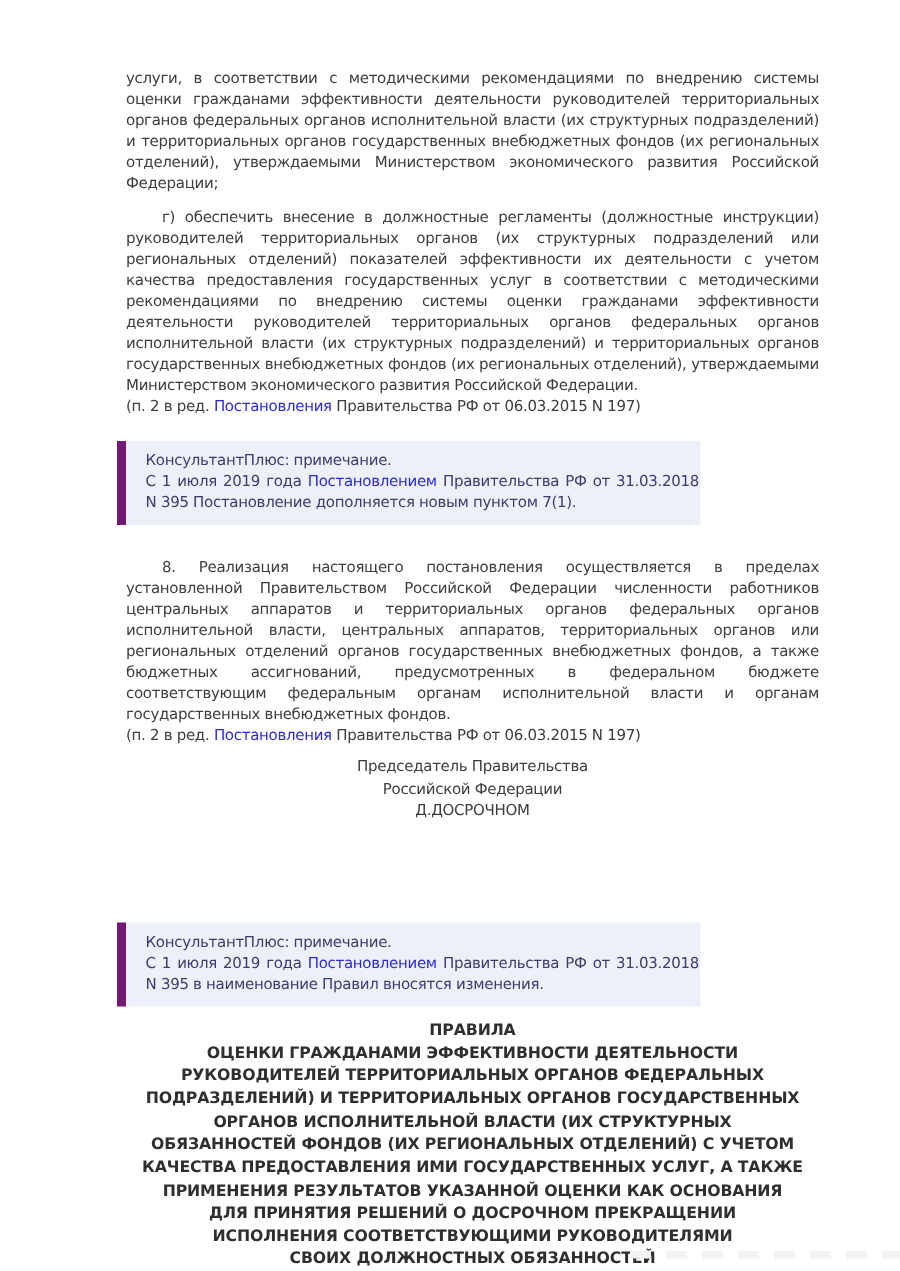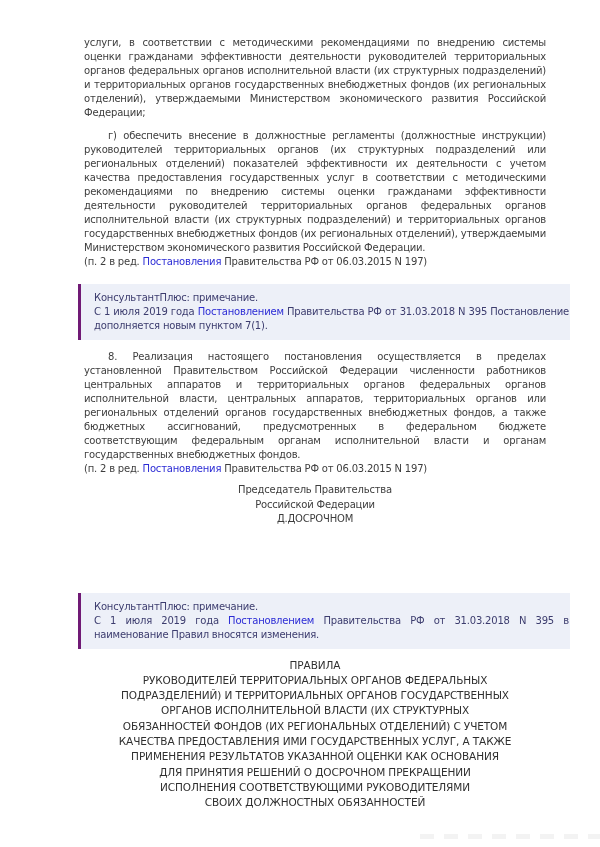--- a/index.html
+++ b/index.html
@@ -6,71 +6,71 @@
   .page{
     position:relative;
     width:600px;height:847px;
     background:#ffffff;
     font-family:"DejaVu Sans","Liberation Sans",sans-serif;
     color:#3d3d3d;
     overflow:hidden;
   }
   .content{
     position:absolute;
-    left:84px;top:36px;
+    left:84px;top:46px;
     width:462px;
     font-size:10px;
     line-height:14px;
     letter-spacing:-0.2px;
   }
   p{margin:0;}
   .body-par{
     text-align:justify;
     text-align-last:left;
     color:#3d3d3d;
   }
   .indent{text-indent:24px;}
   .par-g{margin-top:9px;}
-  .par-8{margin-top:10px;}
+  .par-8{margin-top:22px;}
   .amend{
     text-align:left;
     color:#3d3d3d;
   }
   .link{
     color:#2b2bd5;
     text-decoration:none;
     cursor:pointer;
   }
   .kp-box{
     margin-left:-6px;
     margin-top:15px;
-    width:492px;
+    width:389px;
     box-sizing:border-box;
     background:#edf0f8;
-    border-left:3px solid #701a75;
+    border-left:6px solid #701a75;
     padding:7px 1px 7px 13px;
     color:#3c3c6e;
   }
   .kp-box2{margin-top:66px;}
   .kp-title{color:#3c3c6e;}
   .kp-body{
     text-align:justify;
     text-align-last:left;
     color:#3c3c6e;
   }
   .signature{
     margin-top:7px;
     text-align:center;
     line-height:14.5px;
     color:#3d3d3d;
   }
   .rules-title{
     margin-top:9px;
     text-align:center;
-    font-weight:normal;
+    font-weight:bold;
     font-size:10.5px;
     line-height:15.3px;
     color:#2f2f2f;
     letter-spacing:-0.1px;
   }
   .bottom-dashes{
     position:absolute;
     left:420px;
     top:834px;
     width:180px;
@@ -109,20 +109,21 @@
       <div>Д.ДОСРОЧНОМ</div>
     </div>
 
     <div class="kp-box kp-box2">
       <div class="kp-title">КонсультантПлюс: примечание.</div>
       <div class="kp-body"><span>С 1 июля 2019 года </span><a class="link">Постановлением</a><span> Правительства РФ от 31.03.2018 N 395 в наименование Правил вносятся изменения.</span></div>
     </div>
 
     <div class="rules-title">
         <div>ПРАВИЛА</div>
+        <div>ОЦЕНКИ ГРАЖДАНАМИ ЭФФЕКТИВНОСТИ ДЕЯТЕЛЬНОСТИ</div>
         <div>РУКОВОДИТЕЛЕЙ ТЕРРИТОРИАЛЬНЫХ ОРГАНОВ ФЕДЕРАЛЬНЫХ</div>
         <div>ПОДРАЗДЕЛЕНИЙ) И ТЕРРИТОРИАЛЬНЫХ ОРГАНОВ ГОСУДАРСТВЕННЫХ</div>
         <div>ОРГАНОВ ИСПОЛНИТЕЛЬНОЙ ВЛАСТИ (ИХ СТРУКТУРНЫХ</div>
         <div>ОБЯЗАННОСТЕЙ ФОНДОВ (ИХ РЕГИОНАЛЬНЫХ ОТДЕЛЕНИЙ) С УЧЕТОМ</div>
         <div>КАЧЕСТВА ПРЕДОСТАВЛЕНИЯ ИМИ ГОСУДАРСТВЕННЫХ УСЛУГ, А ТАКЖЕ</div>
         <div>ПРИМЕНЕНИЯ РЕЗУЛЬТАТОВ УКАЗАННОЙ ОЦЕНКИ КАК ОСНОВАНИЯ</div>
         <div>ДЛЯ ПРИНЯТИЯ РЕШЕНИЙ О ДОСРОЧНОМ ПРЕКРАЩЕНИИ</div>
         <div>ИСПОЛНЕНИЯ СООТВЕТСТВУЮЩИМИ РУКОВОДИТЕЛЯМИ</div>
         <div>СВОИХ ДОЛЖНОСТНЫХ ОБЯЗАННОСТЕЙ</div>
       </div>

